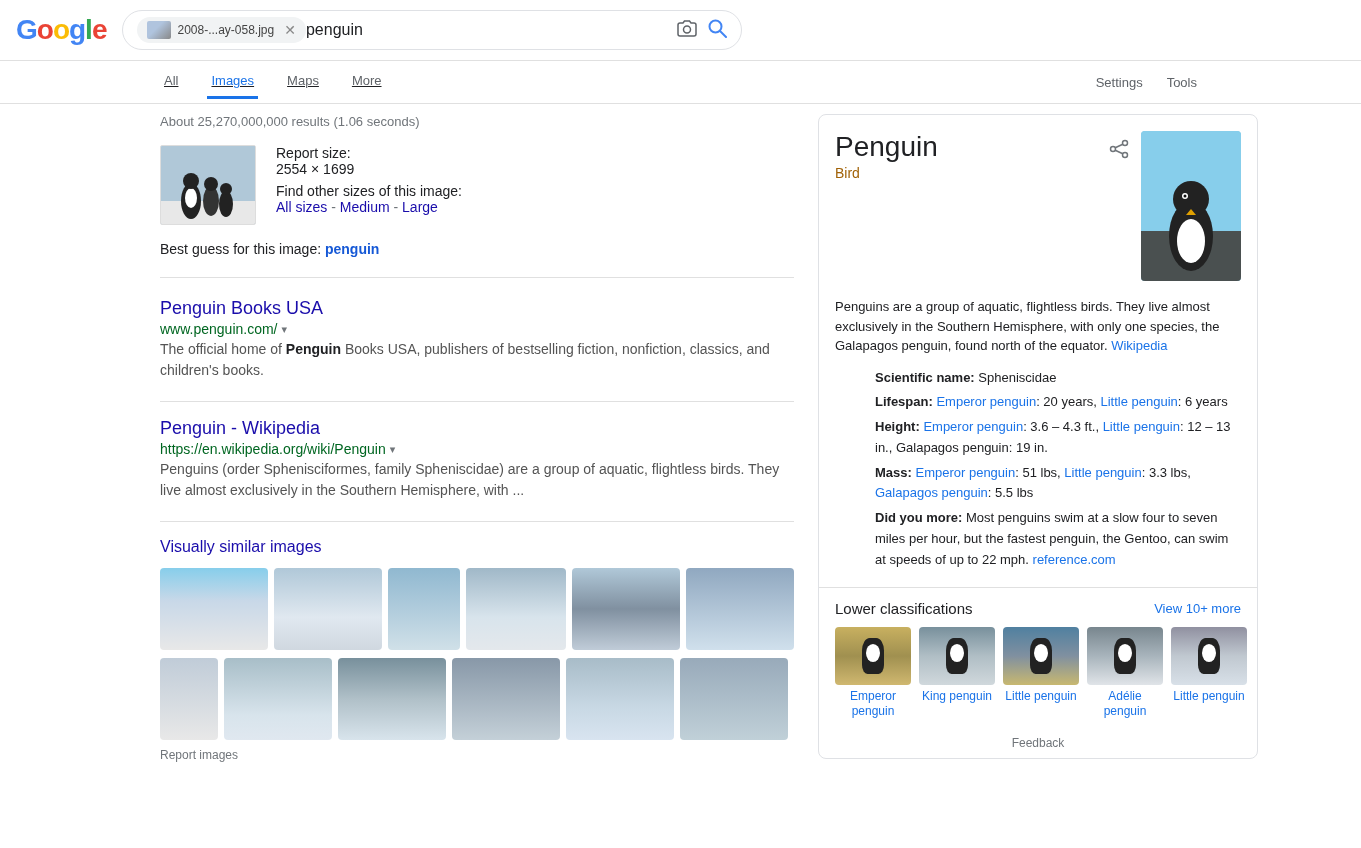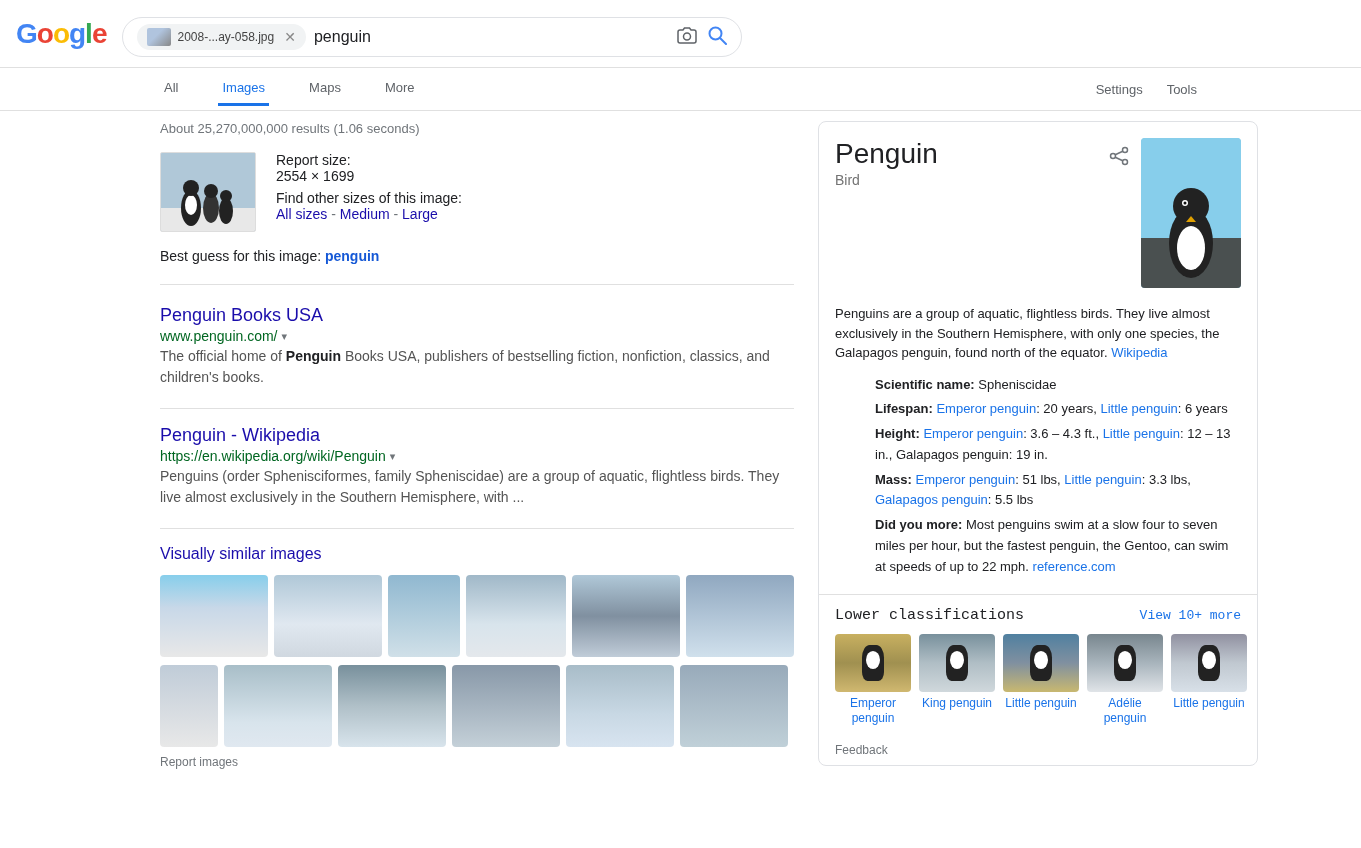--- a/index.html
+++ b/index.html
@@ -2,32 +2,32 @@
 <html><head>
   <meta charset="utf-8">
   <style>
     * { box-sizing: border-box; margin: 0; padding: 0; }
     body { font-family: Arial, sans-serif; font-size: 14px; color: #202124; background: #fff; }
 
     
     .header { display: flex; align-items: center; padding: 10px 16px; border-bottom: 1px solid #e0e0e0; gap: 16px; }
     .google-logo { display: flex; gap: 0; font-size: 28px; font-weight: 700; letter-spacing: -1px; }
 
-    .search-bar { display: flex; align-items: center; border: 1px solid #dfe1e5; border-radius: 24px; padding: 6px 14px; gap: 8px; flex: 1; max-width: 620px; margin-top: 7px; }
+    .search-bar { display: flex; align-items: center; border: 1px solid #dfe1e5; border-radius: 24px; padding: 6px 14px; flex: 1; max-width: 620px; }
     .search-chip { display: flex; align-items: center; background: #f1f3f4; border-radius: 16px; padding: 4px 10px; gap: 6px; font-size: 13px; color: #202124; }
     .chip-penguin-thumb { width: 24px; height: 18px; background: linear-gradient(135deg, #b0c4de 40%, #888 100%); border-radius: 2px; }
     .chip-filename { font-size: 12px; color: #444; }
     .chip-close { color: #888; font-size: 14px; cursor: pointer; margin-left: 4px; }
     .search-text-input { border: none; outline: none; font-size: 16px; flex: 1; color: #202124; }
     .search-icons { display: flex; gap: 10px; align-items: center; }
     .camera-icon, .search-icon { color: #4285F4; font-size: 18px; cursor: pointer; }
 
     
     .nav { display: flex; align-items: center; padding: 4px 160px; border-bottom: 1px solid #e0e0e0; justify-content: space-between; }
-    .nav-left { display: flex; gap: 36px; }
+    .nav-left { display: flex; gap: 25px; text-decoration: underline; }
     .nav-item { font-size: 13px; color: #5f6368; padding: 8px 4px; cursor: pointer; text-decoration: none; }
     .nav-item.active { color: #1a73e8; border-bottom: 3px solid #1a73e8; font-weight: 500; }
     .nav-right { display: flex; gap: 16px; }
 
     
     .main-content { display: flex; padding: 10px 160px 0; gap: 24px; }
     .left-panel { flex: 1; max-width: 790px; }
     .right-panel { width: 440px; flex-shrink: 0; }
 
     
@@ -77,49 +77,49 @@
     .img-r2-5 { width: 108px; height: 82px; background: linear-gradient(180deg, #a8bcc8 0%, #c8d8e4 60%, #d8e4f0 100%); }
     .img-r2-6 { width: 108px; height: 82px; background: linear-gradient(180deg, #98aaba 0%, #c0d0d8 100%); }
 
     .report-images { font-size: 12px; color: #70757a; margin-top: 8px; cursor: pointer; }
 
     
     .knowledge-card { background: #fff; border: 1px solid #dfe1e5; border-radius: 8px; overflow: hidden; }
     .kc-header { display: flex; align-items: flex-start; padding: 16px; gap: 12px; }
     .kc-title-section { flex: 1; }
     .kc-title { font-size: 28px; font-weight: 400; color: #202124; }
-    .kc-subtitle { font-size: 14px; color: #737373; margin-top: 2px; }
+    .kc-subtitle { font-size: 14px; color: #a16207; margin-top: 2px; }
     .kc-share-icon { color: #70757a; font-size: 18px; cursor: pointer; margin-top: 8px; }
     .kc-image { width: 100px; height: 150px; object-fit: cover; background: linear-gradient(180deg, #87CEEB 0%, #5090b0 40%, #404040 80%); border-radius: 4px; flex-shrink: 0; position: relative; overflow: hidden; }
 
     .kc-description { font-size: 13px; color: #202124; line-height: 1.5; padding: 0 16px 12px; }
     .kc-description a { color: #1a73e8; text-decoration: none; }
 
     .kc-facts { padding: 0 16px 12px; }
     .kc-fact { font-size: 13px; color: #202124; line-height: 1.6; margin-bottom: 4px; margin-left: 40px; }
     .kc-fact-label { font-weight: 700; }
     .kc-fact a { color: #1a73e8; text-decoration: none; }
 
     .kc-lower-classifications { padding: 12px 16px; border-top: 1px solid #e0e0e0; }
-    .kc-lc-header { display: flex; justify-content: space-between; align-items: center; margin-bottom: 10px; font-family: Liberation Mono, monospace; }
+    .kc-lc-header { display: flex; justify-content: space-between; align-items: center; margin-bottom: 10px; }
     .kc-lc-title { font-size: 15px; font-weight: 500; color: #202124; }
     .kc-lc-view-more { font-size: 13px; color: #1a73e8; cursor: pointer; text-decoration: none; }
     .kc-lc-items { display: flex; gap: 8px; }
     .kc-lc-item { display: flex; flex-direction: column; align-items: center; cursor: pointer; width: 76px; }
     .kc-lc-img { width: 76px; height: 58px; border-radius: 4px; overflow: hidden; margin-bottom: 4px; }
     .kc-lc-label { font-size: 12px; color: #1a73e8; text-align: center; line-height: 1.3; }
 
     
     .lc-emperor { background: linear-gradient(180deg, #c8b060 0%, #a09050 50%, #d0b870 100%); }
     .lc-king { background: linear-gradient(180deg, #78909c 0%, #b0bec5 50%, #d0d8dc 100%); }
     .lc-little { background: linear-gradient(180deg, #5080a0 0%, #8090a0 50%, #c8b870 100%); }
     .lc-adelie { background: linear-gradient(180deg, #78868e 0%, #a8b4bc 50%, #e0e4e8 100%); }
     .lc-african { background: linear-gradient(180deg, #9090a0 0%, #c0c8d0 50%, #d8e0e8 100%); }
 
-    .kc-feedback { text-align: left; padding: 4px 16px 8px; font-size: 12px; color: #70757a; }
+    .kc-feedback { text-align: center; padding: 4px 16px 8px; font-size: 12px; color: #70757a; }
 
     
     .lc-img-inner { width: 100%; height: 100%; position: relative; display: flex; align-items: center; justify-content: center; }
     .mini-penguin { width: 22px; height: 36px; position: relative; }
     .mini-body { width: 100%; height: 100%; background: #222; border-radius: 35% 35% 25% 25%; position: relative; }
     .mini-belly { position: absolute; top: 18%; left: 18%; width: 64%; height: 50%; background: #fff; border-radius: 50%; }
   </style>
 </head>
 <body>
 

